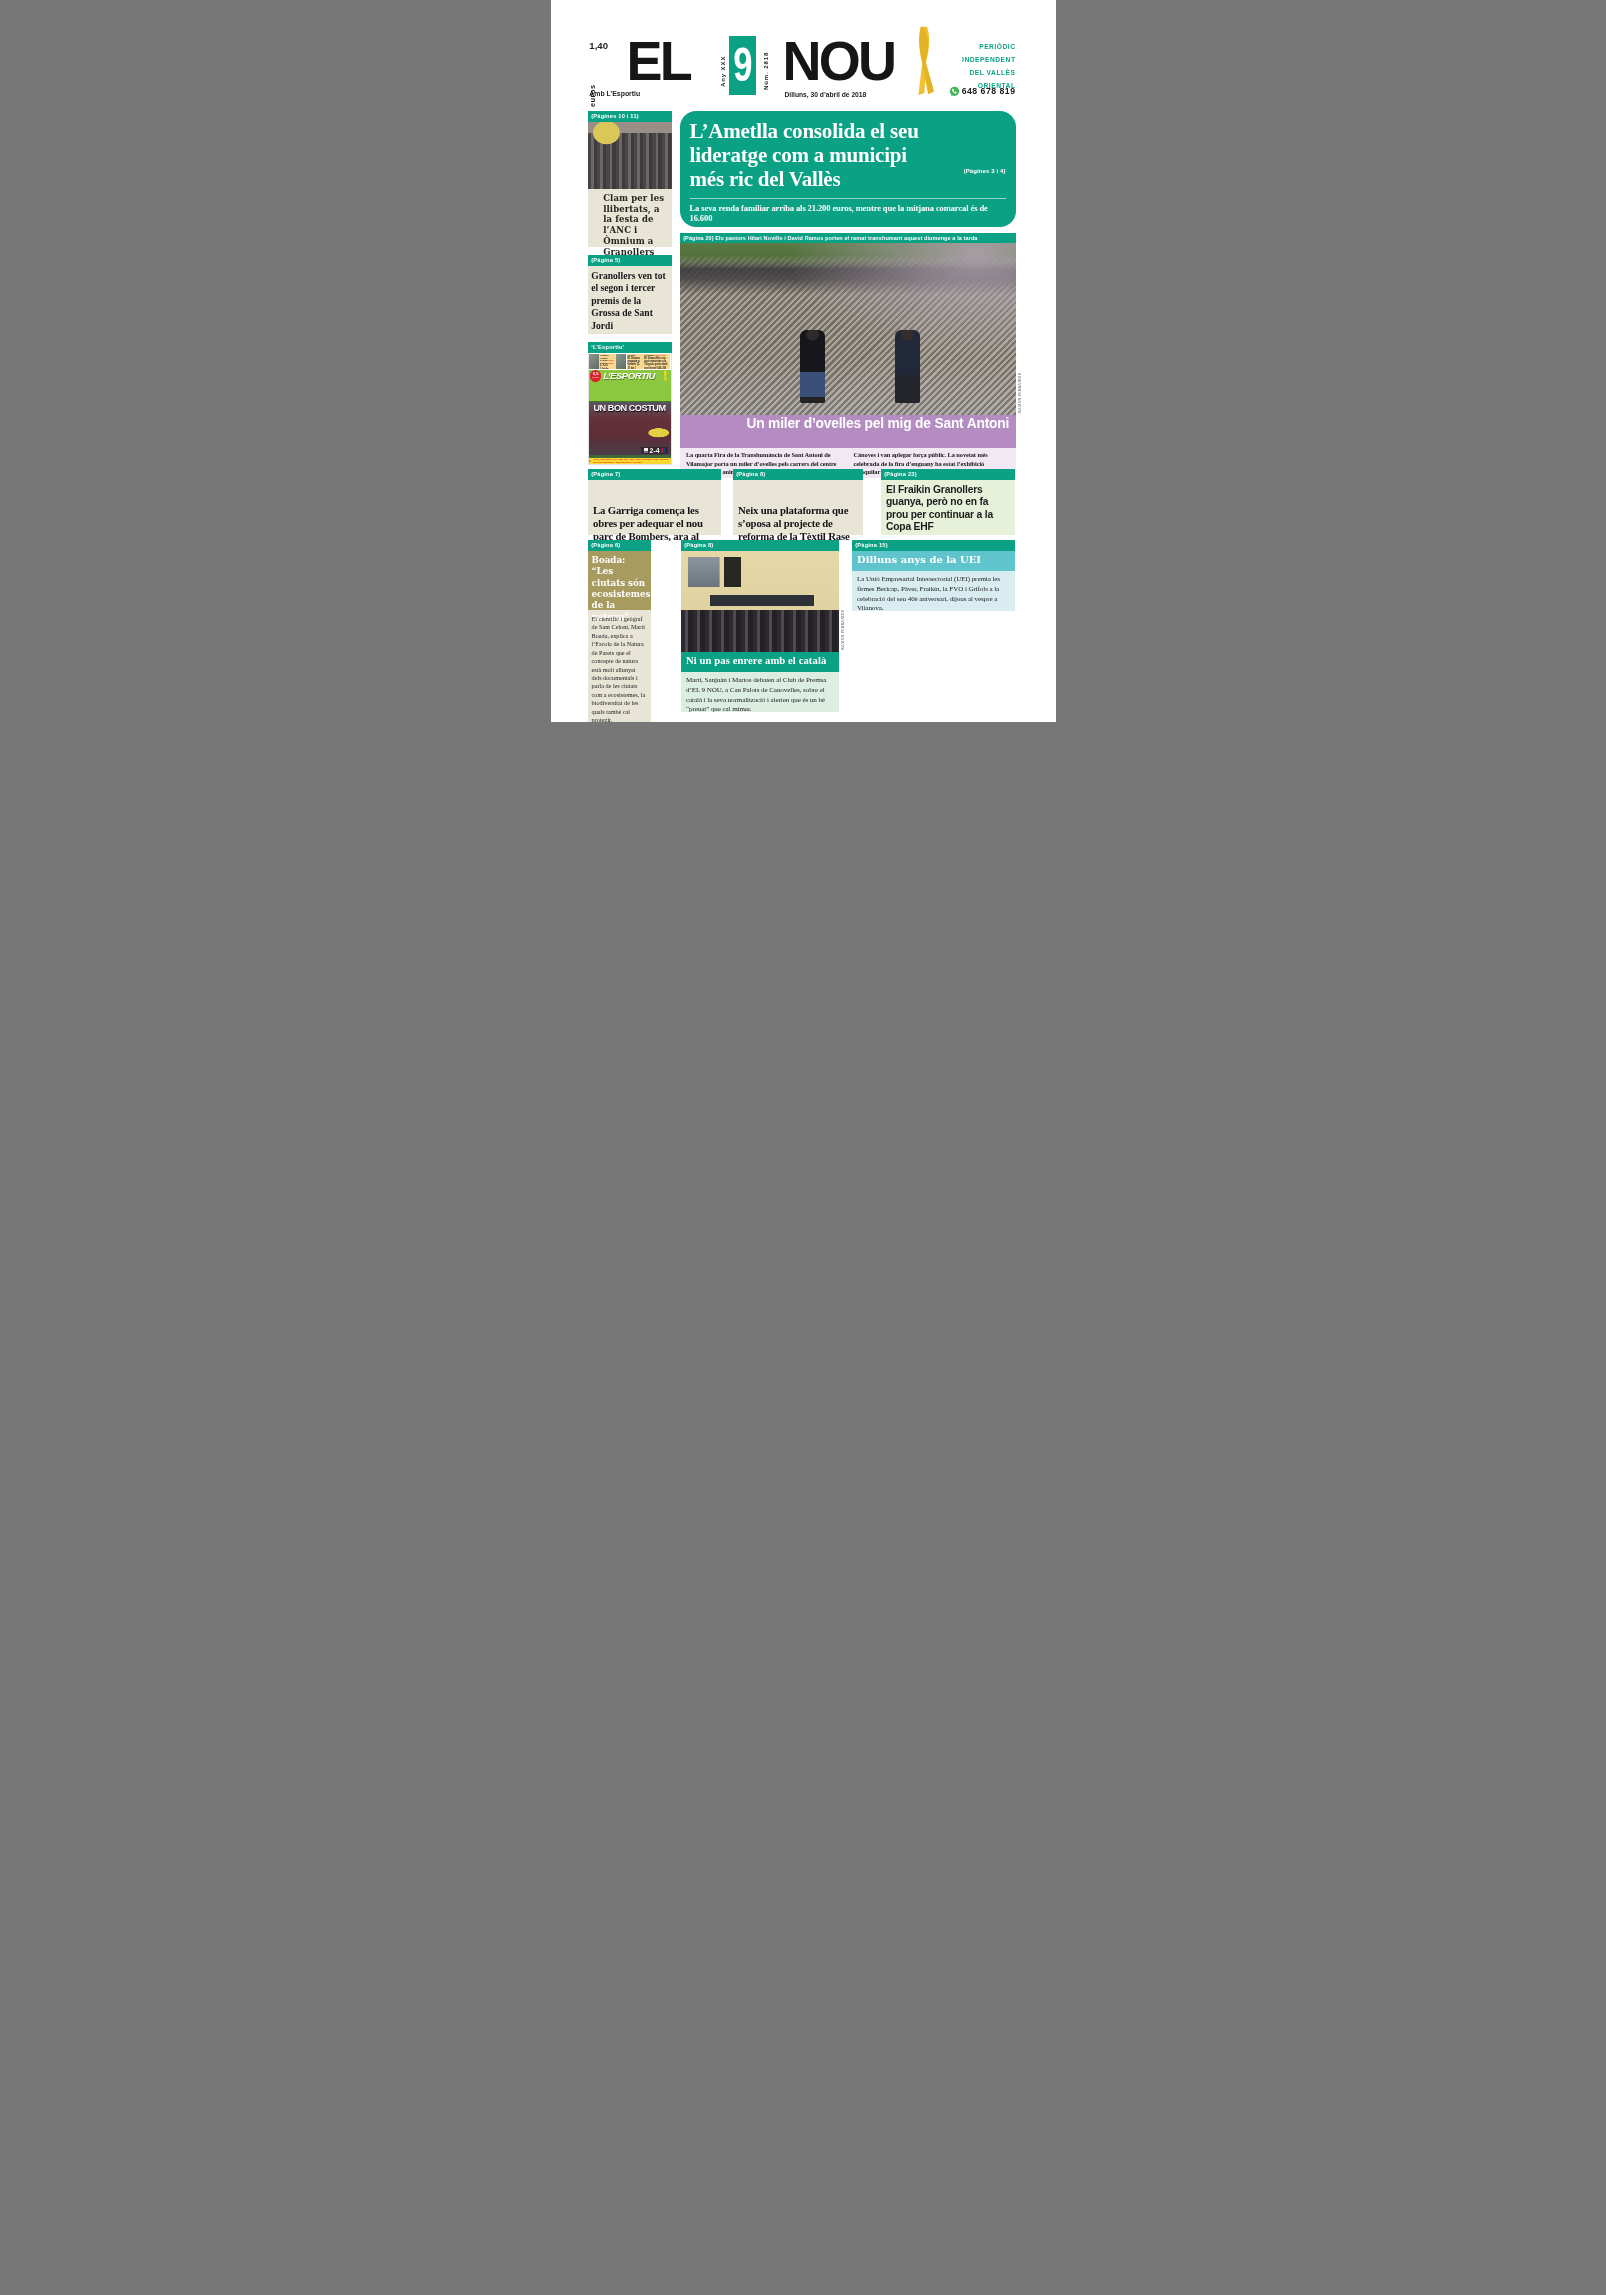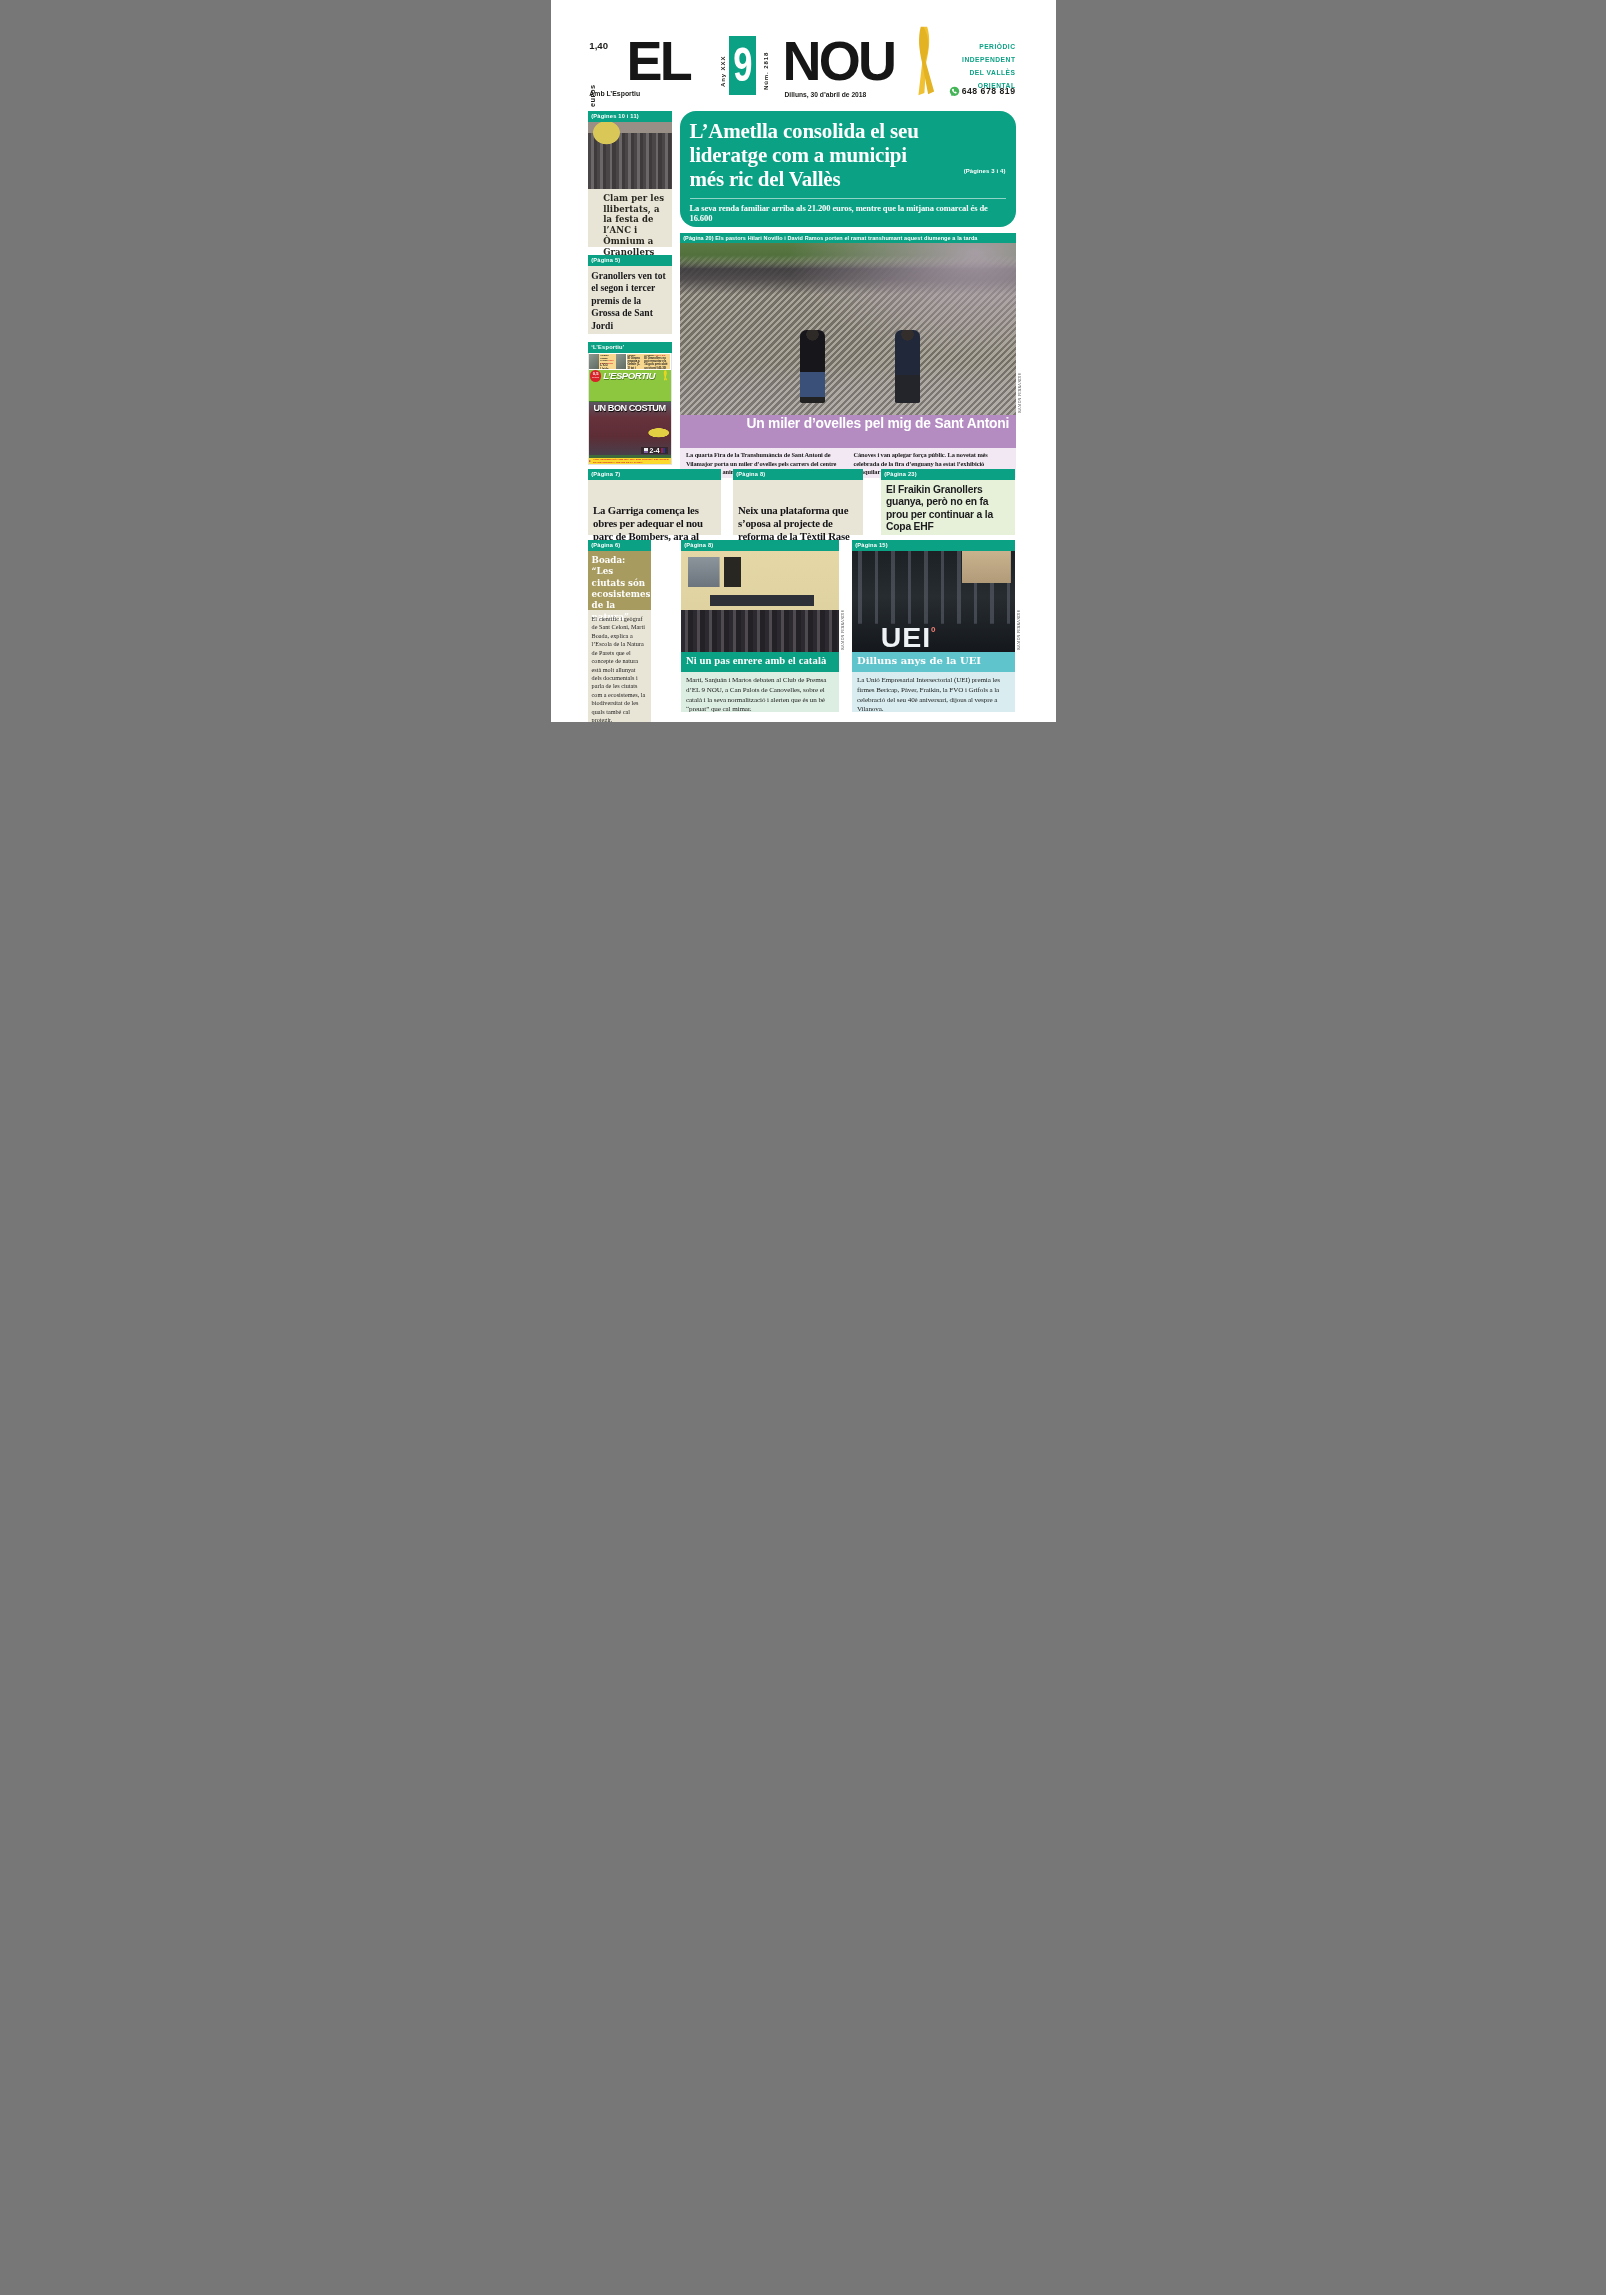--- a/index.html
+++ b/index.html
@@ -341,24 +341,20 @@
       <div class="credit-vert">RAMON FERRANDIS</div>
     </div>
     <div class="banner-green">Ni un pas enrere amb el català</div>
     <div class="b2-body">
       <div>Martí, Sanjuán i Martos debaten al Club de Premsa d’EL 9 NOU, a Can Palots de Canovelles, sobre el català i la seva normalització i alerten que és un bé “preuat” que cal mimar.</div>
     </div>
   </section>
 
   <section class="bot c3">
     <div class="tab">(Pàgina 15)</div>
-    <div class="bot-photo ph-uei">
-      <div class="uei-text"><span>UEI</span><sup>º</sup></div>
-      <div class="credit-vert">RAMON FERRANDIS</div>
-    </div>
     <div class="banner-teal">Dilluns anys de la UEI</div>
     <div class="b3-body">
       <div>La Unió Empresarial Intersectorial (UEI) premia les firmes Bericap, Pàver, Fraikin, la FVO i Grifols a la celebració del seu 40è aniversari, dijous al vespre a Vilanova.</div>
     </div>
   </section>
 
 </div>
 
 
 </body></html>

